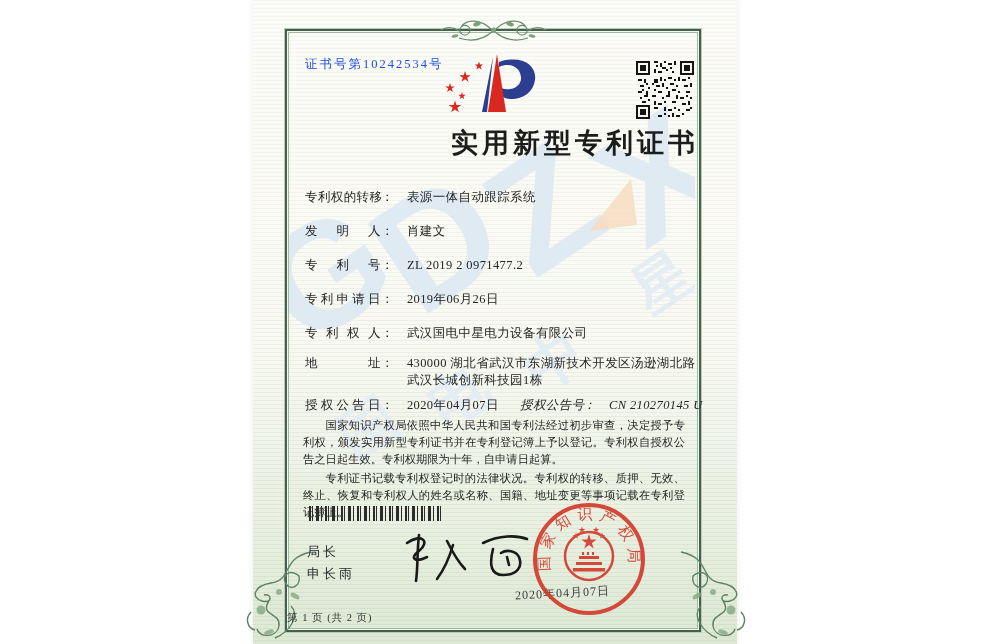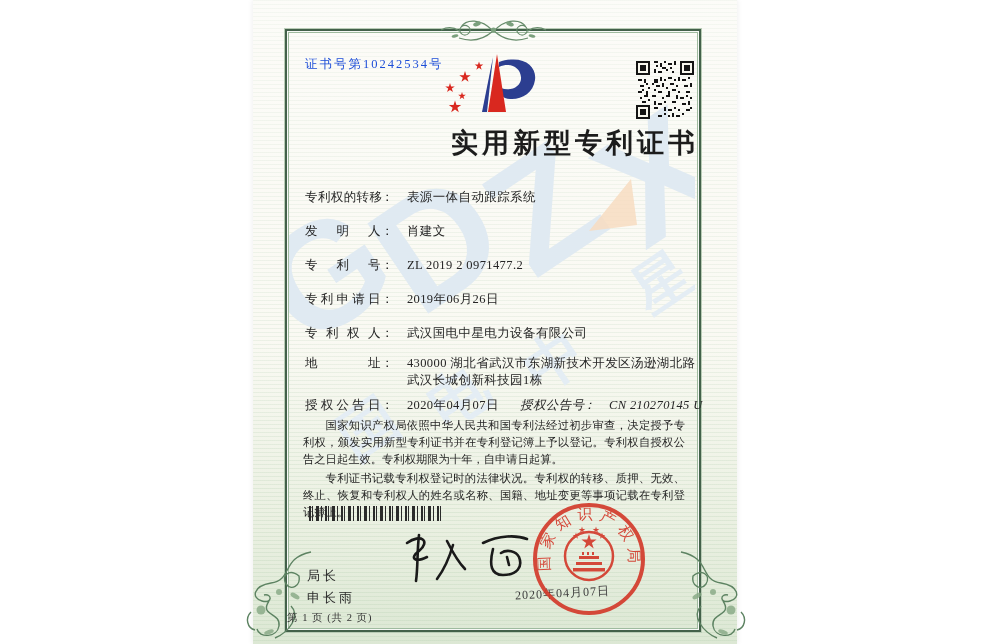--- a/index.html
+++ b/index.html
@@ -21,21 +21,21 @@
   .row{position:absolute;left:52px;font-size:12.5px;letter-spacing:.4px;white-space:nowrap;color:#252525;z-index:3;}
   .flabel{display:inline-block;width:76px;text-align:justify;text-align-last:justify;}
   .fval{margin-left:13px;}
   .addr .fval{display:inline-block;width:300px;white-space:normal;vertical-align:top;line-height:17px;}
   .col2{position:absolute;left:215px;top:0;white-space:nowrap;font-style:italic;}
   .col2 .flabel{width:63px;}
   .paras{position:absolute;left:50px;top:417px;width:382px;font-size:11.3px;line-height:1.5;text-align:justify;color:#1f1f1f;z-index:3;}
   .paras p{margin:0 0 2px 0;text-indent:2em;}
   .barcode{position:absolute;left:56px;top:506px;width:132px;height:15px;z-index:3;
     background:repeating-linear-gradient(90deg,#2b2b2b 0 2px,transparent 2px 3px,#2b2b2b 3px 4px,transparent 4px 7px,#2b2b2b 7px 10px,transparent 10px 12px,#2b2b2b 12px 13px,transparent 13px 16px);}
-  .bureau{position:absolute;left:54px;top:541px;font-size:13px;line-height:22px;letter-spacing:3px;color:#2a2a2a;z-index:3;margin-top:24px;}
+  .bureau{position:absolute;left:54px;top:541px;font-size:13px;line-height:22px;letter-spacing:3px;color:#2a2a2a;z-index:3;}
   .sig{position:absolute;left:142px;top:529px;z-index:5;}
   .seal{position:absolute;left:277px;top:500px;z-index:4;opacity:.92;}
   .sealdate{position:absolute;left:262px;top:585px;font-size:12px;letter-spacing:1px;color:#3d3d3d;transform:rotate(-3deg);z-index:3;}
   .footer{position:absolute;left:34px;top:611px;width:412px;text-align:left;font-size:10.5px;letter-spacing:1px;color:#333;z-index:3;}
   .logo{position:absolute;left:182px;top:50px;z-index:3;}
   .qr{position:absolute;left:383px;top:61px;z-index:3;}
   .orn-top{position:absolute;left:168px;top:16px;z-index:3;}
   .orn-bl{position:absolute;left:-14px;top:548px;z-index:3;}
   .orn-br{position:absolute;left:420px;top:548px;z-index:3;transform:scaleX(-1);}
   .tri{position:absolute;left:302px;top:148px;z-index:1;}

